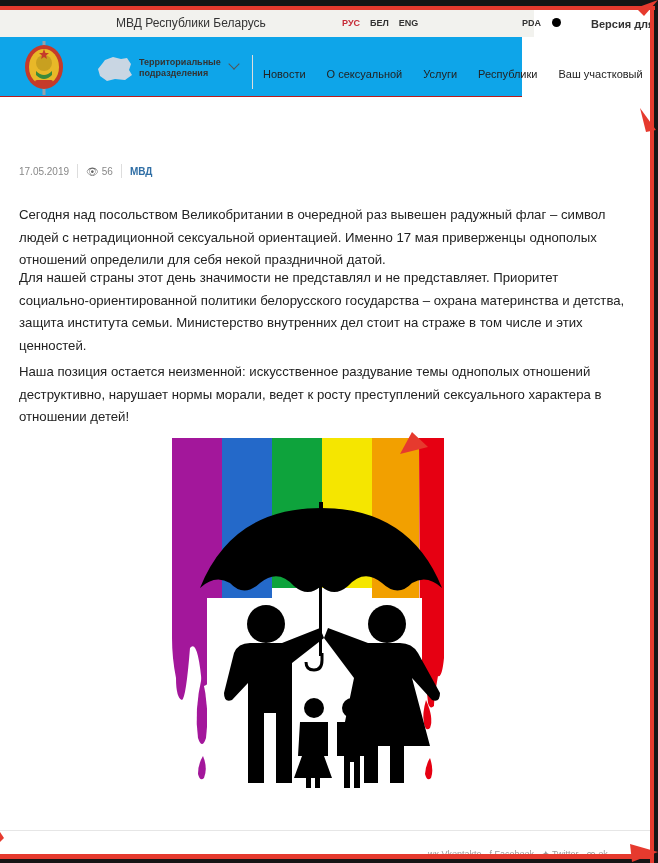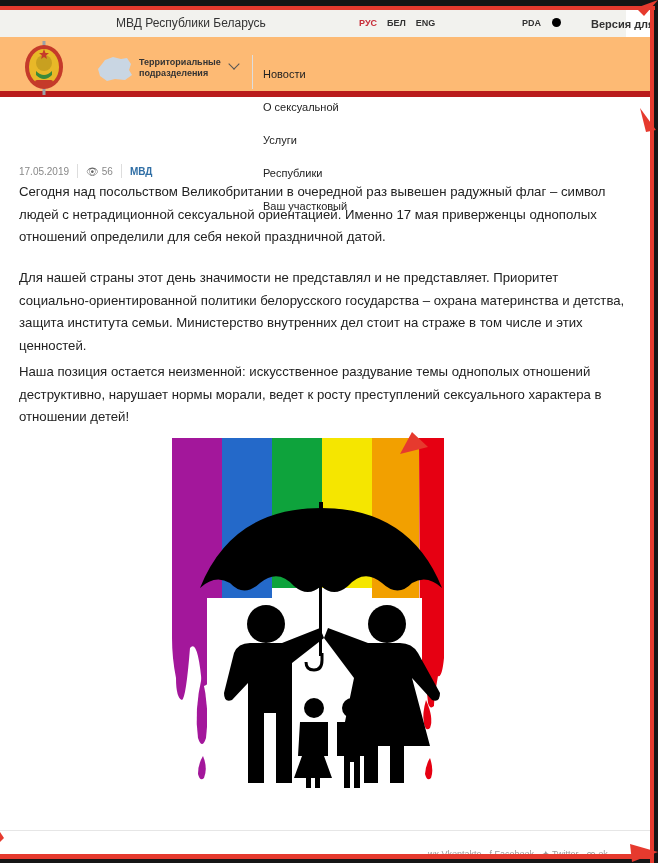--- a/index.html
+++ b/index.html
@@ -7,47 +7,47 @@
   body { position: relative; font-family: "Liberation Sans", "DejaVu Sans", sans-serif; }
 
   
   .frame { position: absolute; left: 0; top: 0; width: 658px; height: 863px; background: #151515; }
   .page { position: absolute; left: 0; top: 9px; width: 650px; height: 845px; background: #fff; overflow: hidden; }
   .red-top { position: absolute; left: 0; top: 6px; width: 655px; height: 4px; background: #e63a2e; }
   .red-right { position: absolute; left: 650px; top: 8px; width: 4px; height: 855px; background: #e63a2e; }
   .red-bottom { position: absolute; left: 0; top: 854px; width: 650px; height: 5px; background: #e63a2e; }
 
   
-  .topbar { position: absolute; left: 0; top: 0; width: 626px; height: 28px; background: #f2f2ee; font-size: 11px; color: #333; }
+  .topbar { position: absolute; left: 0; top: 0; width: 534px; height: 28px; background: #f2f2ee; font-size: 11px; color: #333; }
   .topbar .site { position: absolute; left: 116px; top: 7px; font-size: 12px; color: #333; }
   .langs { position: absolute; left: 342px; top: 9px; font-size: 9px; font-weight: bold; display: flex; gap: 10px; }
-  .langs .active { color: #c62a36; margin-left: 17px; }
+  .langs .active { color: #c62a36; }
   .langs span { color: #333; }
   .pda { position: absolute; left: 522px; top: 9px; font-size: 9px; font-weight: bold; color: #333; }
   .dot { position: absolute; left: 552px; top: 9px; width: 9px; height: 9px; border-radius: 50%; background: #000; }
   .lowvision { position: absolute; left: 567px; top: 9px; font-size: 11px; font-weight: bold; color: #333; white-space: nowrap; padding-left: 24px; }
 
   
-  .nav { position: absolute; left: 0; top: 28px; width: 650px; height: 60px; background: #fdba74; border-bottom: 6px solid #b91c1c; }
+  .nav { position: absolute; left: 0; top: 28px; width: 522px; height: 60px; background: #0ea5e9; border-bottom: 1px solid #b91c1c; }
   .logo { position: absolute; left: 20px; top: 4px; width: 48px; height: 54px; }
   .map-icon { position: absolute; left: 97px; top: 19px; width: 36px; height: 26px; }
   .terr { position: absolute; left: 139px; top: 20px; font-size: 9px; font-weight: bold; color: #333; line-height: 11px; }
   .chev { position: absolute; left: 230px; top: 23px; width: 8px; height: 8px; border-right: 1.5px solid #555; border-bottom: 1.5px solid #555; transform: rotate(45deg); }
   .vsep { position: absolute; left: 252px; top: 18px; width: 1px; height: 34px; background: #ddd; }
-  .menu { position: absolute; left: 263px; top: 31px; display: flex; gap: 21px; font-size: 11px; color: #222; flex-direction: column; }
+  .menu { position: absolute; left: 263px; top: 31px; display: flex; gap: 21px; font-size: 11px; color: #222; }
   .menu span { white-space: nowrap; cursor: pointer; }
 
   
   .title { position: absolute; left: 19px; top: 94px; font-family: "Liberation Serif", "DejaVu Serif", serif; font-size: 25px; color: #222; white-space: nowrap; }
   .meta { position: absolute; left: 19px; top: 147px; font-size: 10px; color: #888; display: flex; align-items: center; margin-top: 8px; }
   .meta .sep { width: 1px; height: 14px; background: #ddd; margin: 0 8px; }
   .meta .eye { margin-right: 3px; font-size: 10px; color: #666; }
   .meta .cat { color: #2f6ea5; font-weight: bold; }
   .para { position: absolute; left: 19px; width: 610px; font-size: 13.2px; line-height: 22.5px; color: #222; }
-  .p1 { top: 172px; }
+  .p1 { top: 195px; }
   .p2 { top: 258px; }
   .p3 { top: 352px; }
 
   
   .illus { position: absolute; left: 172px; top: 429px; width: 272px; height: 352px; }
 
   
   .footline { position: absolute; left: 0; top: 821px; width: 650px; height: 1px; background: #e6e6e6; }
   .share { position: absolute; left: 428px; top: 840px; font-size: 9px; color: #999; display: flex; gap: 8px; white-space: nowrap; }
   .share span { cursor: pointer; }

